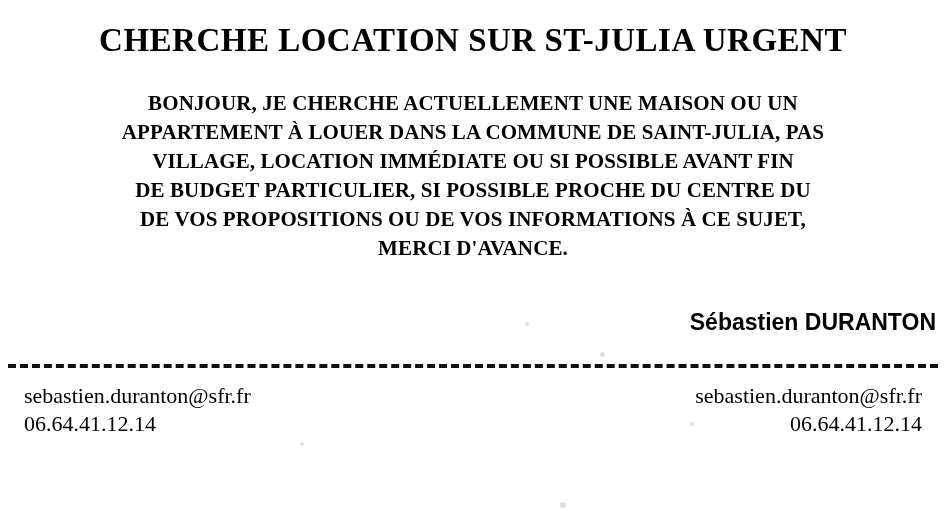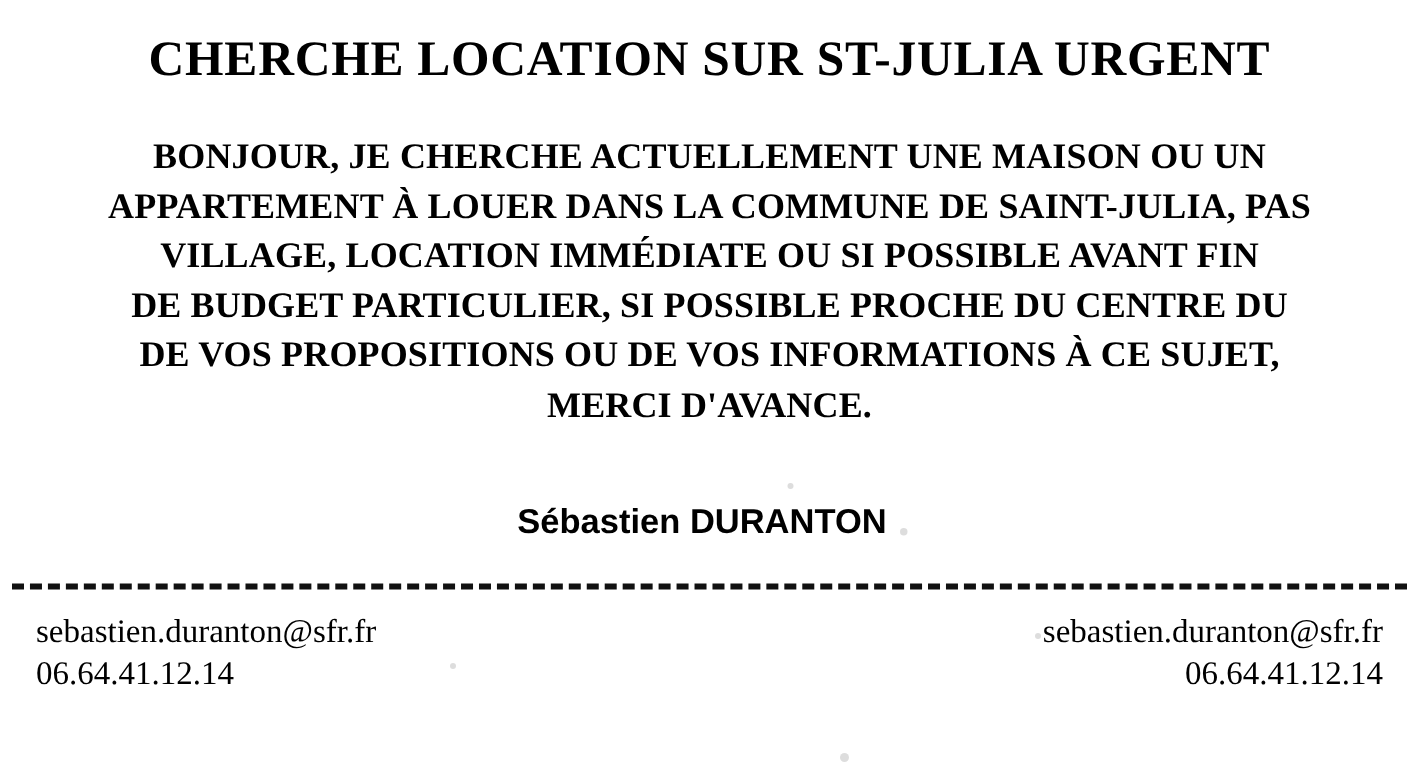--- a/index.html
+++ b/index.html
@@ -25,30 +25,30 @@
     font-size: 33px;
     font-weight: bold;
     letter-spacing: 0.5px;
     text-underline-offset: 4px;
     margin-top: 22px;
     font-family: "Liberation Serif", serif;
   }
   .body-text {
     margin: 30px 38px 0 38px;
     text-align: center;
-    font-size: 24px;
+    font-size: 21px;
     font-weight: bold;
     line-height: 1.38;
     letter-spacing: 0.1px;
     font-family: "Liberation Serif", serif;
   }
   .signature {
     margin-top: 46px;
     margin-right: 10px;
-    text-align: center;
+    text-align: right;
     font-size: 23px;
     font-weight: bold;
     font-family: "Liberation Sans", sans-serif;
   }
   .divider {
     margin: 28px 8px 0 8px;
     border-top: 4px dashed #111111;
     height: 0;
   }
   .contacts {

